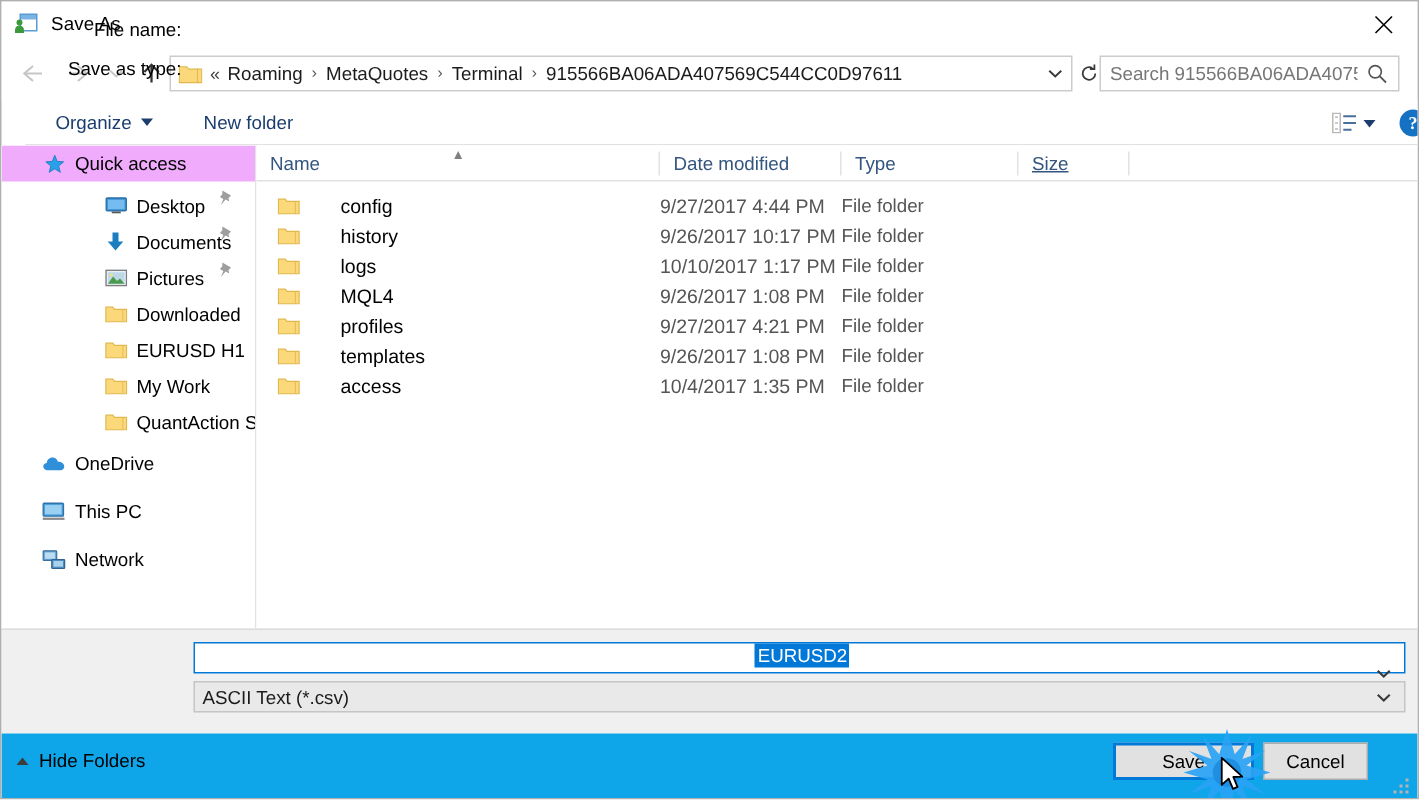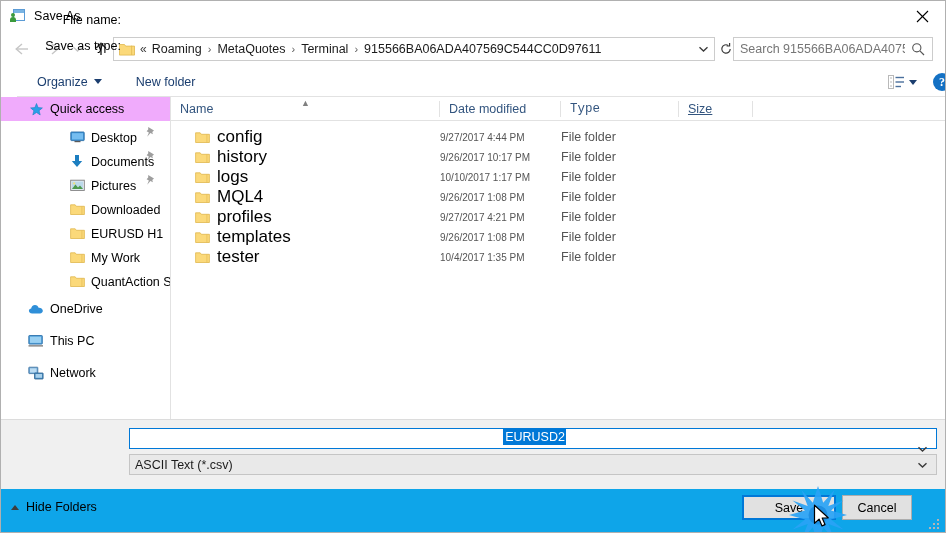--- a/index.html
+++ b/index.html
@@ -270,29 +270,30 @@
     font-size: 9px;
     line-height: 9px;
   }
   .file-row {
     position: relative;
     height: 20px;
     display: flex; align-items: center;
     cursor: default;
   }
   .fr-name {
-    position: absolute; left: 24px;
-    display: flex; align-items: center;
-    font-size: 17px;
+    position: absolute; left: 14px;
+    display: flex; align-items: center;
+    font-size: 13px;
     color: #000;
+    gap: 20px;
   }
   .fr-name .fico { margin-right: 7px; display: flex; }
   .fr-date {
     position: absolute; left: 269px;
-    font-size: 10px; color: #555;
+    font-size: 13px; color: #555;
     white-space: nowrap;
   }
   .fr-type {
     position: absolute; left: 390px;
     font-size: 12.5px; color: #555;
     white-space: nowrap;
   }
 
   
   #form-panel {
@@ -668,21 +669,21 @@
       <div id="list-header">
         <div class="hdr-cell" style="left:0; width:268px;">
           <span>Name</span>
         </div>
         <span id="sort-caret">▲</span>
         <div class="hdr-div" style="left:268px;"></div>
         <div class="hdr-cell" style="left:269px; width:121px;">
           <span>Date modified</span>
         </div>
         <div class="hdr-div" style="left:389px;"></div>
-        <div class="hdr-cell" style="left:390px; width:118px;font-family:Liberation Mono, monospace;">
+        <div class="hdr-cell" style="left:390px; width:118px;">
           <span>Type</span>
         </div>
         <div class="hdr-div" style="left:507px;"></div>
         <div class="hdr-cell" style="left:508px; width:74px;text-decoration:underline;">
           <span>Size</span>
         </div>
         <div class="hdr-div" style="left:581px;"></div>
       </div>
 
       <div style="height:6px;"></div>
@@ -772,21 +773,21 @@
       </div>
 
       <div class="file-row">
         <span class="fr-name">
           <span class="fico">
             <svg width="15" height="13" viewBox="0 0 15 13">
               <path d="M0.6 1.8 h4.6 l1.1 1.5 h8.1 v8.2 h-13.8 z" fill="#fbd97a" stroke="#e0b84e" stroke-width="0.8"></path>
               <path d="M11.9 3.3 v8.2" stroke="#e3bc55" stroke-width="0.7"></path>
             </svg>
           </span>
-          <span>tester</span>
+          <span>access</span>
         </span>
         <span class="fr-date">10/4/2017 1:35 PM</span>
         <span class="fr-type">File folder</span>
       </div>
 
     </div>
   </div>
 
   <div id="form-panel"></div>
 

